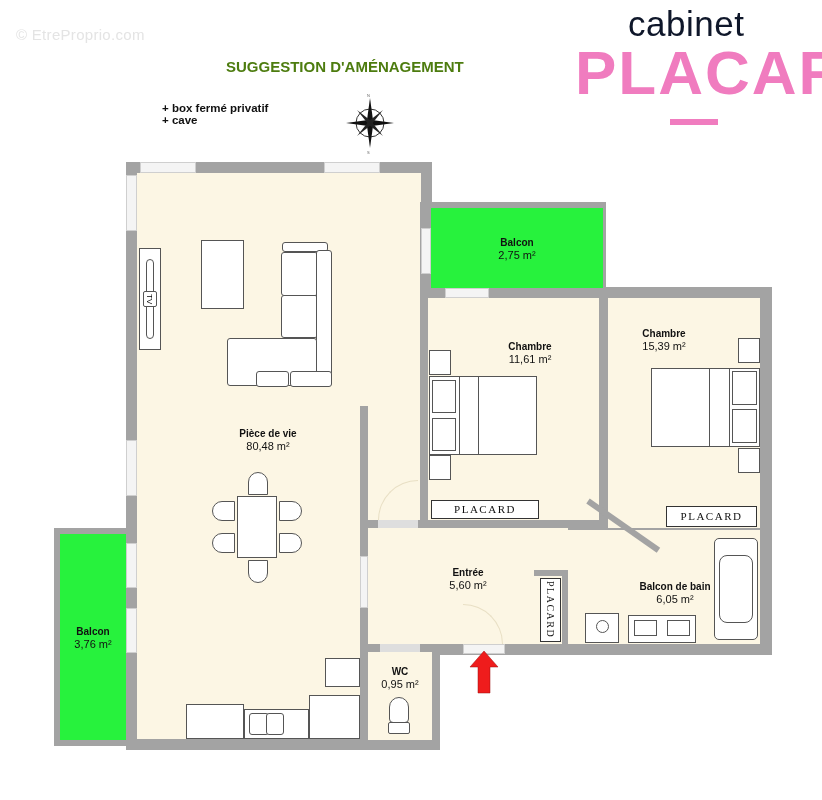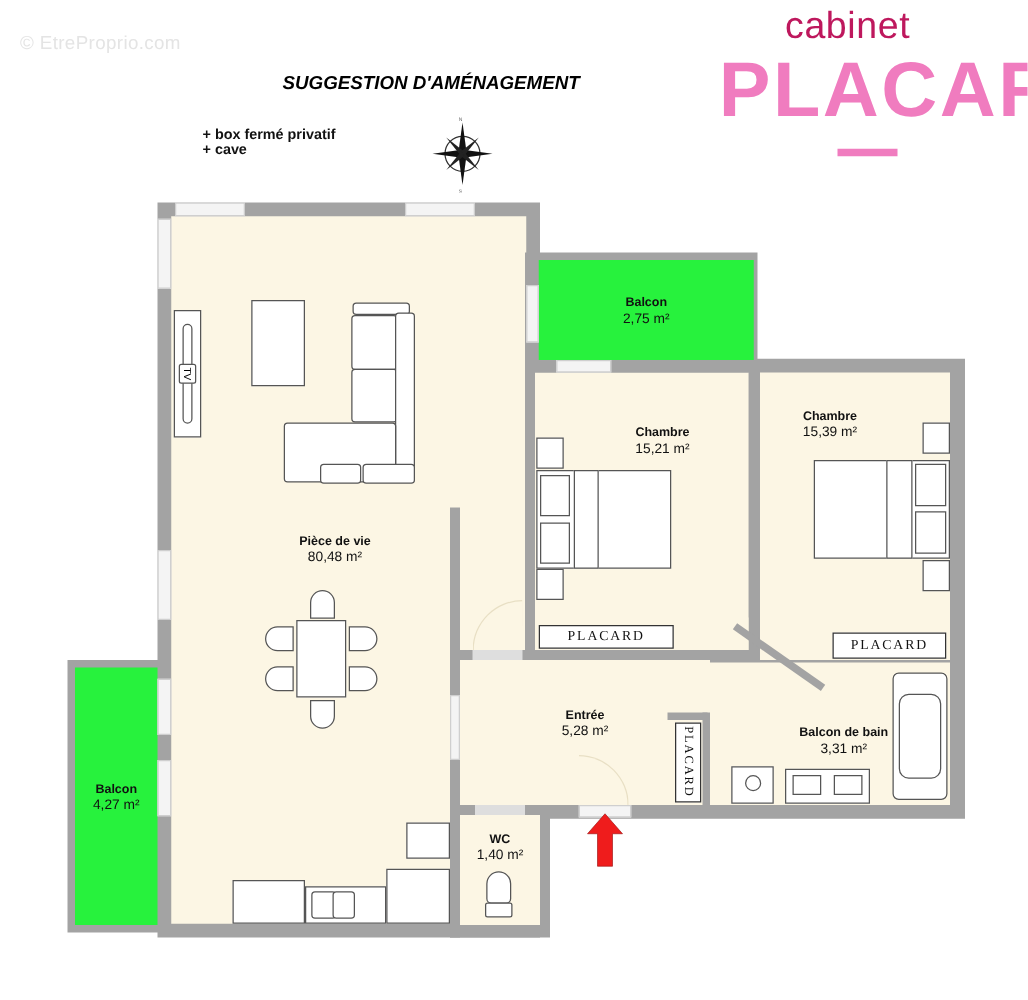--- a/index.html
+++ b/index.html
@@ -8,23 +8,23 @@
   .wall{position:absolute;background:#a3a3a3;}
   .floor{position:absolute;background:#fcf6e4;}
   .green{position:absolute;background:#27f23d;}
   .win{position:absolute;background:#f4f4f4;border:1px solid #cfcfcf;box-sizing:border-box;}
   .door-open{position:absolute;background:#dedede;}
   .lbl{position:absolute;text-align:center;color:#111;font-size:11px;line-height:12px;}
   .lbl .n{font-size:10px;font-weight:bold;}
   .furn{position:absolute;background:#fff;border:1px solid #555;box-sizing:border-box;}
   .placard{position:absolute;background:#fff;border:1px solid #333;box-sizing:border-box;font-family:"Liberation Serif",serif;font-size:11px;letter-spacing:1.5px;text-align:center;color:#111;}
   .watermark{position:absolute;left:16px;top:26px;color:#e4e4e4;font-size:15px;letter-spacing:0.3px;}
-  .title{position:absolute;left:226px;top:58px;color:#000000;font-weight:bold;font-size:15px;font-style:italic;}
+  .title{position:absolute;left:226px;top:58px;color:#4d7c0f;font-weight:bold;font-size:15px;}
   .extras{position:absolute;left:162px;top:102px;font-size:11.5px;font-weight:bold;line-height:12px;color:#111;}
-  .logo-top{position:absolute;left:628px;top:4px;color:#be185d;font-size:30px;letter-spacing:0.5px;}
+  .logo-top{position:absolute;left:628px;top:4px;color:#0f172a;font-size:35px;letter-spacing:0.5px;}
   .logo-main{position:absolute;left:575px;top:38px;color:#f07cbf;font-size:62px;font-weight:bold;letter-spacing:2px;line-height:70px;}
   .logo-bar{position:absolute;left:670px;top:119px;width:48px;height:6px;background:#f07cbf;}
   .arc{position:absolute;border:1px solid #e8dfc4;box-sizing:border-box;}
 </style>
 </head>
 <body>
 
 <div class="watermark">© EtreProprio.com</div>
 <div class="title">SUGGESTION D'AMÉNAGEMENT</div>
 <div class="extras">
@@ -95,41 +95,41 @@
   <div class="lbl" style="left:218px;top:428px;width:100px">
     <div class="n">Pièce de vie</div>
     <div>80,48 m²</div>
   </div>
   <div class="lbl" style="left:467px;top:237px;width:100px">
     <div class="n">Balcon</div>
     <div>2,75 m²</div>
   </div>
   <div class="lbl" style="left:480px;top:341px;width:100px">
     <div class="n">Chambre</div>
-    <div>15,21 m²</div>
+    <div>11,61 m²</div>
   </div>
   <div class="lbl" style="left:614px;top:328px;width:100px">
     <div class="n">Chambre</div>
     <div>15,39 m²</div>
   </div>
   <div class="lbl" style="left:418px;top:567px;width:100px">
     <div class="n">Entrée</div>
-    <div>5,28 m²</div>
+    <div>5,60 m²</div>
   </div>
   <div class="lbl" style="left:620px;top:581px;width:110px">
     <div class="n">Balcon de bain</div>
-    <div>3,31 m²</div>
+    <div>6,05 m²</div>
   </div>
   <div class="lbl" style="left:368px;top:666px;width:64px">
     <div class="n">WC</div>
-    <div>1,40 m²</div>
+    <div>0,95 m²</div>
   </div>
   <div class="lbl" style="left:60px;top:626px;width:66px">
     <div class="n">Balcon</div>
-    <div>4,27 m²</div>
+    <div>3,76 m²</div>
   </div>
 
   <div class="furn" style="left:139px;top:248px;width:22px;height:102px"></div>
   <div class="furn" style="left:146px;top:259px;width:8px;height:80px;border-radius:4px"></div>
   <div class="furn" style="left:143px;top:291px;width:14px;height:16px;font-size:8px;line-height:14px;text-align:center;writing-mode:vertical-rl;border-radius:2px">TV</div>
   <div class="furn" style="left:201px;top:240px;width:43px;height:69px"></div>
   <div class="furn" style="left:282px;top:242px;width:46px;height:10px;border-radius:3px"></div>
   <div class="furn" style="left:281px;top:252px;width:37px;height:44px;border-radius:3px"></div>
   <div class="furn" style="left:281px;top:295px;width:37px;height:43px;border-radius:3px"></div>
   <div class="furn" style="left:316px;top:250px;width:16px;height:136px;border-radius:3px"></div>

